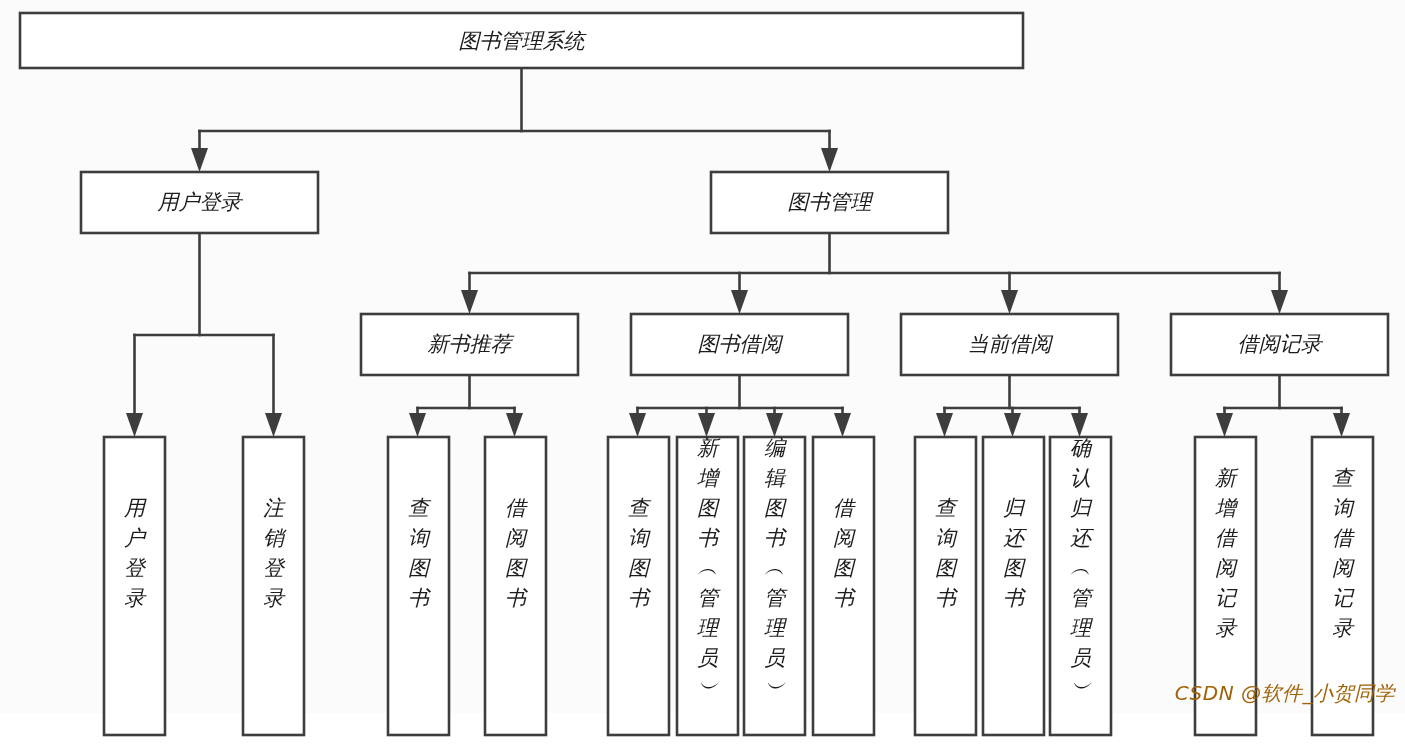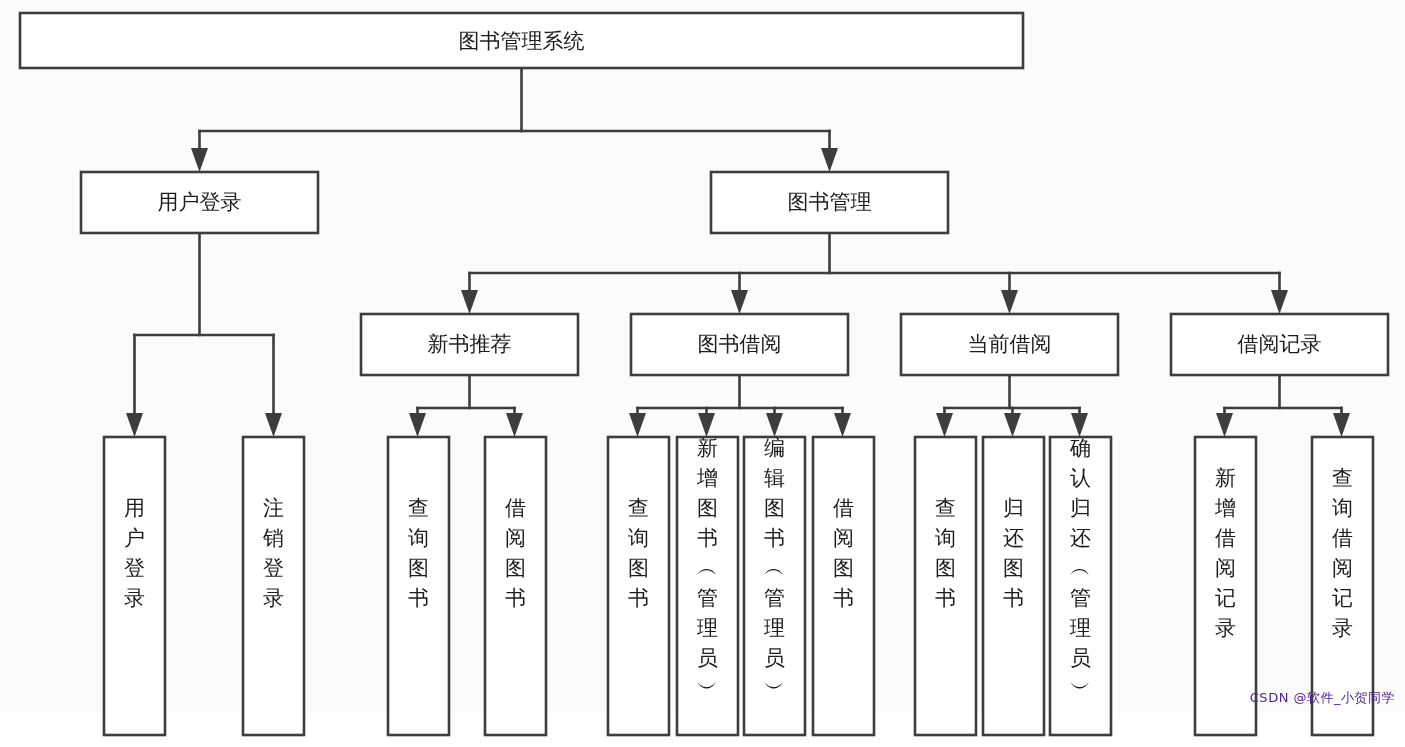--- a/index.html
+++ b/index.html
@@ -12,20 +12,21 @@
     height: 747px;
     font-family: "DejaVu Sans", "Liberation Sans", sans-serif;
     overflow: hidden;
     position: relative;
   }
   #diagram-root {
     position: relative;
     width: 1405px;
     height: 713px;
     background: #fbfbfb;
+    font-style: italic;
   }
   svg#flowchart {
     position: absolute;
     top: 0;
     left: 0;
     width: 1405px;
     height: 747px;
     display: block;
   }
   .node-box {
@@ -56,22 +57,22 @@
     fill: #1c1c1c;
     font-size: 21px;
     text-anchor: middle;
     white-space: pre;
   }
   .watermark {
     position: absolute;
     right: 10px;
     bottom: 6px;
     font-family: "DejaVu Sans", "Liberation Sans", sans-serif;
-    font-size: 13px;
-    color: #4c1d95;
+    font-size: 20px;
+    color: #a16207;
     letter-spacing: 0.5px;
     user-select: none;
     pointer-events: none;
   }
 </style>
 </head>
 <body>
 
 <div id="diagram-root">
 

